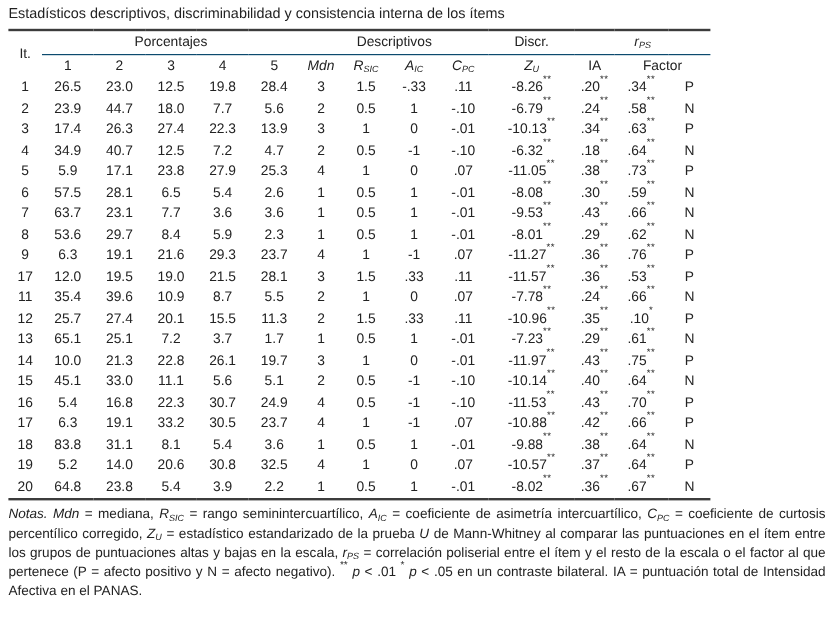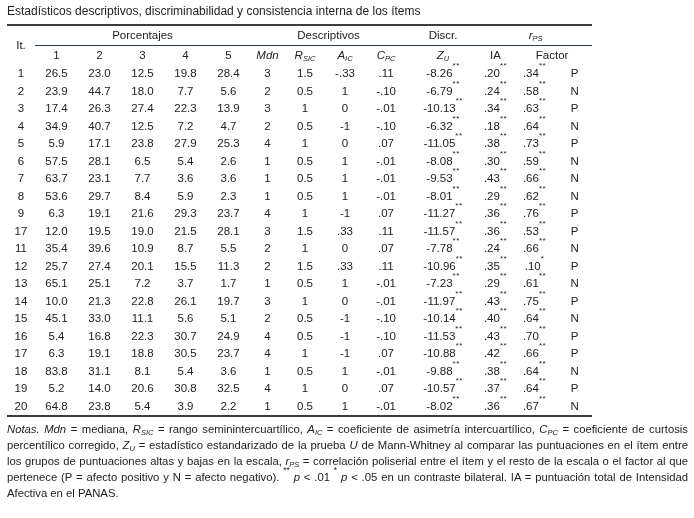--- a/index.html
+++ b/index.html
@@ -344,21 +344,21 @@
           <td>-.10</td>
           <td>-11.53<sup>**</sup></td>
           <td>.43<sup>**</sup></td>
           <td>.70<sup>**</sup></td>
           <td>P</td>
         </tr>
         <tr>
           <td>17</td>
           <td>6.3</td>
           <td>19.1</td>
-          <td>18.8</td>
+          <td>33.2</td>
           <td>30.5</td>
           <td>23.7</td>
           <td>4</td>
           <td>1</td>
           <td>-1</td>
           <td>.07</td>
           <td>-10.88<sup>**</sup></td>
           <td>.42<sup>**</sup></td>
           <td>.66<sup>**</sup></td>
           <td>P</td>

